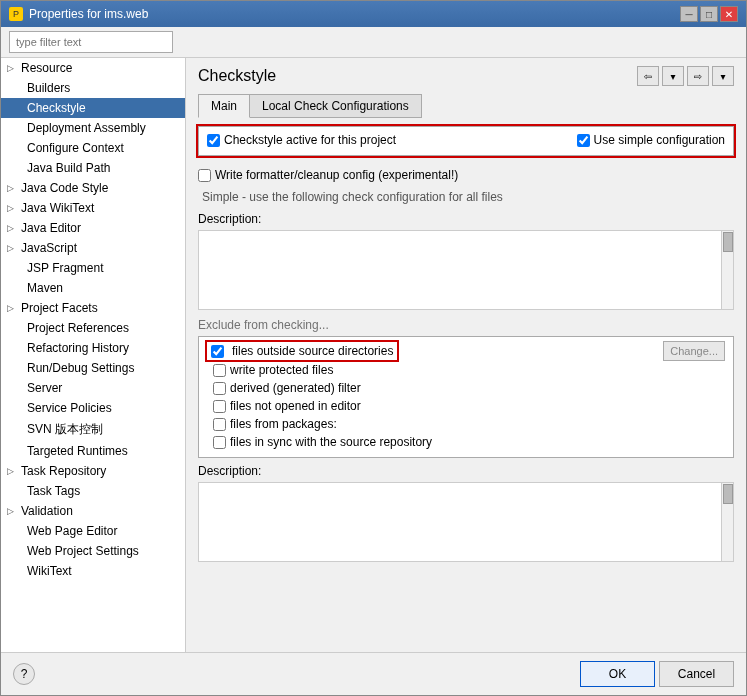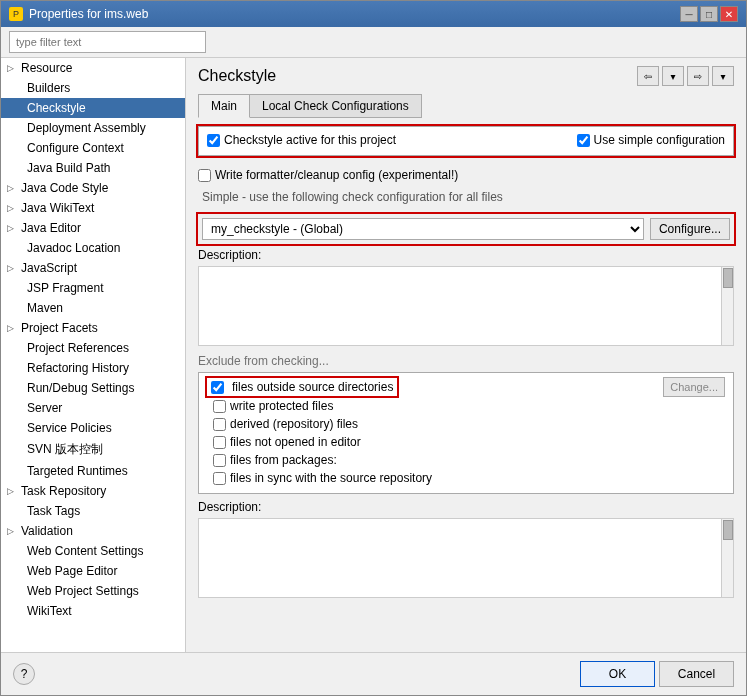--- a/index.html
+++ b/index.html
@@ -71,21 +71,21 @@
     }
     .title-btn.close { background: #e04040; color: white; }
 
     .filter-bar {
       padding: 4px 8px;
       background: #f0f0f0;
       border-bottom: 1px solid #ccc;
       flex-shrink: 0;
     }
     .filter-input {
-      width: 197px;
+      width: 164px;
       height: 22px;
       border: 1px solid #aaa;
       padding: 2px 6px;
       font-size: 11px;
       color: #999;
       background: white;
     }
 
     .main-content {
       display: flex;
@@ -384,24 +384,20 @@
         <span>Java Code Style</span>
       </div>
       <div class="sidebar-item has-children">
         <span class="expand-arrow">▷</span>
         <span>Java WikiText</span>
       </div>
       <div class="sidebar-item has-children">
         <span class="expand-arrow">▷</span>
         <span>Java Editor</span>
       </div>
-      <div class="sidebar-item">
-        <span class="expand-arrow">&nbsp;</span>
-        <span>Javadoc Location</span>
-      </div>
       <div class="sidebar-item has-children">
         <span class="expand-arrow">▷</span>
         <span>JavaScript</span>
       </div>
       <div class="sidebar-item">
         <span class="expand-arrow">&nbsp;</span>
         <span>JSP Fragment</span>
       </div>
       <div class="sidebar-item">
         <span class="expand-arrow">&nbsp;</span>
@@ -443,24 +439,20 @@
         <span class="expand-arrow">▷</span>
         <span>Task Repository</span>
       </div>
       <div class="sidebar-item">
         <span class="expand-arrow">&nbsp;</span>
         <span>Task Tags</span>
       </div>
       <div class="sidebar-item has-children">
         <span class="expand-arrow">▷</span>
         <span>Validation</span>
-      </div>
-      <div class="sidebar-item">
-        <span class="expand-arrow">&nbsp;</span>
-        <span>Web Content Settings</span>
       </div>
       <div class="sidebar-item">
         <span class="expand-arrow">&nbsp;</span>
         <span>Web Page Editor</span>
       </div>
       <div class="sidebar-item">
         <span class="expand-arrow">&nbsp;</span>
         <span>Web Project Settings</span>
       </div>
       <div class="sidebar-item">
@@ -502,26 +494,20 @@
           <div class="checkbox-row">
             <input type="checkbox" style="">
             <span class="checkbox-label">Write formatter/cleanup config (experimental!)</span>
           </div>
         </div>
 
         <div style="padding: 2px 0 4px 4px;">
           <span style="font-size:12px; color:#555;">Simple - use the following check configuration for all files</span>
         </div>
 
-        <div class="config-row red-border" style="padding: 4px 4px;">
-          <select class="config-select">
-            <option>my_checkstyle  - (Global)</option>
-          </select>
-          <button class="configure-btn">Configure...</button>
-        </div>
 
         <div style="margin-top:4px; margin-bottom:8px;">
           <div class="description-label">Description:</div>
           <div class="description-box" style="height:80px;">
             <div class="scrollbar-v">
               <div class="scrollbar-thumb"></div>
             </div>
           </div>
         </div>
 
@@ -537,21 +523,21 @@
               <button class="change-btn">Change...</button>
             </div>
 
             <div class="exclude-items">
               <div class="checkbox-row">
                 <input type="checkbox" style="">
                 <span class="checkbox-label">write protected files</span>
               </div>
               <div class="checkbox-row">
                 <input type="checkbox" style="">
-                <span class="checkbox-label">derived (repository) files</span>
+                <span class="checkbox-label">derived (generated) filter</span>
               </div>
               <div class="checkbox-row">
                 <input type="checkbox" style="">
                 <span class="checkbox-label">files not opened in editor</span>
               </div>
               <div class="checkbox-row">
                 <input type="checkbox" style="">
                 <span class="checkbox-label">files from packages:</span>
               </div>
               <div class="checkbox-row">

